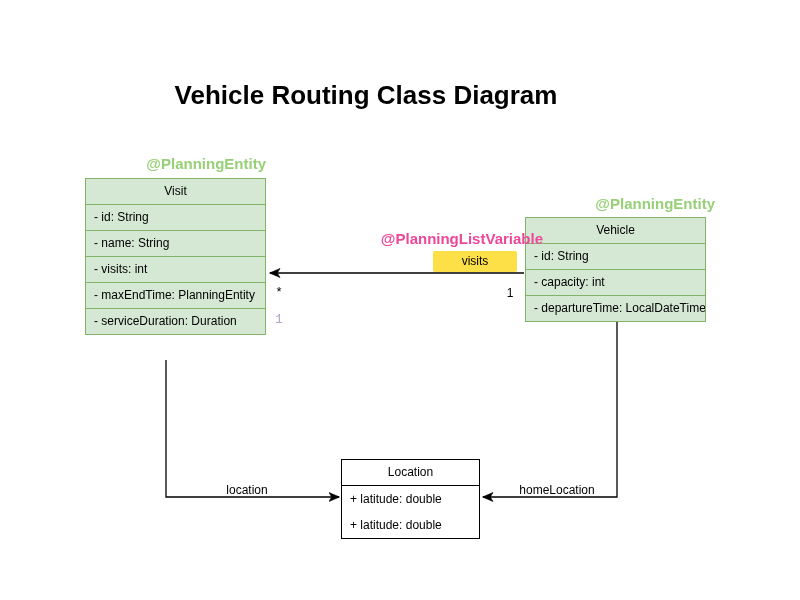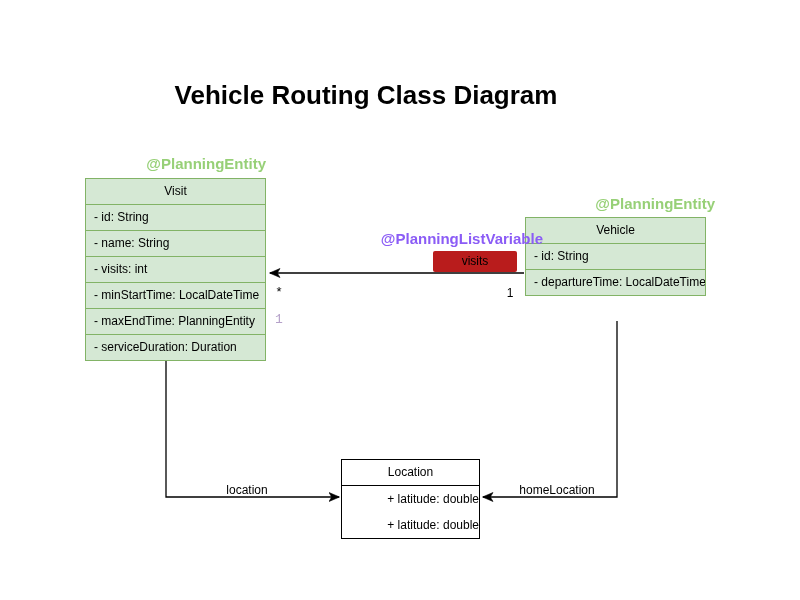--- a/index.html
+++ b/index.html
@@ -11,43 +11,43 @@
   }
   .title{
     position:absolute;left:0;top:80px;width:732px;
     text-align:center;font-size:26px;font-weight:bold;line-height:30px;
   }
   .annotation{
     position:absolute;text-align:right;
     font-size:15px;font-weight:bold;
   }
   .annotation.green{color:#97d077;}
-  .annotation.peach{color:#8b5cf6;}
+  .annotation.peach{color:#ec4899;}
   .uml-class{
     position:absolute;box-sizing:border-box;
     background:#d5e8d4;border:1px solid #82b366;
     font-size:12px;
   }
   .uml-class.plain{background:#ffffff;border:1px solid #000000;}
   .uml-class .cls-header{
     height:25px;line-height:25px;text-align:center;
     border-bottom:1px solid #82b366;
   }
   .uml-class.plain .cls-header{border-bottom:1px solid #000000;}
   .uml-class .cls-row{
     height:25px;line-height:25px;padding-left:8px;
     border-bottom:1px solid #82b366;white-space:nowrap;overflow:hidden;
   }
   .uml-class .cls-row:last-child{border-bottom:none;}
-  .uml-class.plain .cls-row{border-bottom:none;height:26px;line-height:26px;text-align:right;}
+  .uml-class.plain .cls-row{border-bottom:none;height:26px;line-height:26px;}
   .edge-label{
     position:absolute;font-size:12px;text-align:center;line-height:14px;
   }
   .badge{
-    position:absolute;background:#b91c1c;border-radius:2px;
+    position:absolute;background:#fde047;border-radius:2px;
     font-size:12px;text-align:center;line-height:21px;
   }
   .mult{position:absolute;font-size:13px;text-align:center;line-height:14px;}
   .mult.secondary{
     color:#b5a1c9;font-family:"Liberation Mono", monospace;
   }
   svg.edges{position:absolute;left:0;top:0;pointer-events:none;}
 </style>
 </head>
 <body>
@@ -64,29 +64,29 @@
   <path d="M 166 360 L 166 497 L 339 497" fill="none" stroke="#000" stroke-width="1.3" marker-end="url(#arrowClassic)"></path>
   <path d="M 617 321 L 617 497 L 483 497" fill="none" stroke="#000" stroke-width="1.3" marker-end="url(#arrowClassic)"></path>
 </svg>
 
 <div class="annotation green" style="left:85px;top:155px;width:181px;">@PlanningEntity</div>
 <div class="uml-class" style="left:85px;top:178px;width:181px;">
   <div class="cls-header">Visit</div>
   <div class="cls-row">- id: String</div>
   <div class="cls-row">- name: String</div>
   <div class="cls-row">- visits: int</div>
-  <div class="cls-row">- minStartTime: LocalDateTime</div>
   <div class="cls-row">- maxEndTime: PlanningEntity</div>
   <div class="cls-row">- serviceDuration: Duration</div>
 </div>
 
 <div class="annotation green" style="left:525px;top:195px;width:190px;">@PlanningEntity</div>
 <div class="uml-class" style="left:525px;top:217px;width:181px;">
   <div class="cls-header">Vehicle</div>
   <div class="cls-row">- id: String</div>
+  <div class="cls-row">- capacity: int</div>
   <div class="cls-row">- departureTime: LocalDateTime</div>
 </div>
 
 <div class="uml-class plain" style="left:341px;top:459px;width:139px;">
   <div class="cls-header">Location</div>
   <div class="cls-row">+ latitude: double</div>
   <div class="cls-row">+ latitude: double</div>
 </div>
 
 <div class="annotation peach" style="left:323px;top:230px;width:220px;">@PlanningListVariable</div>

